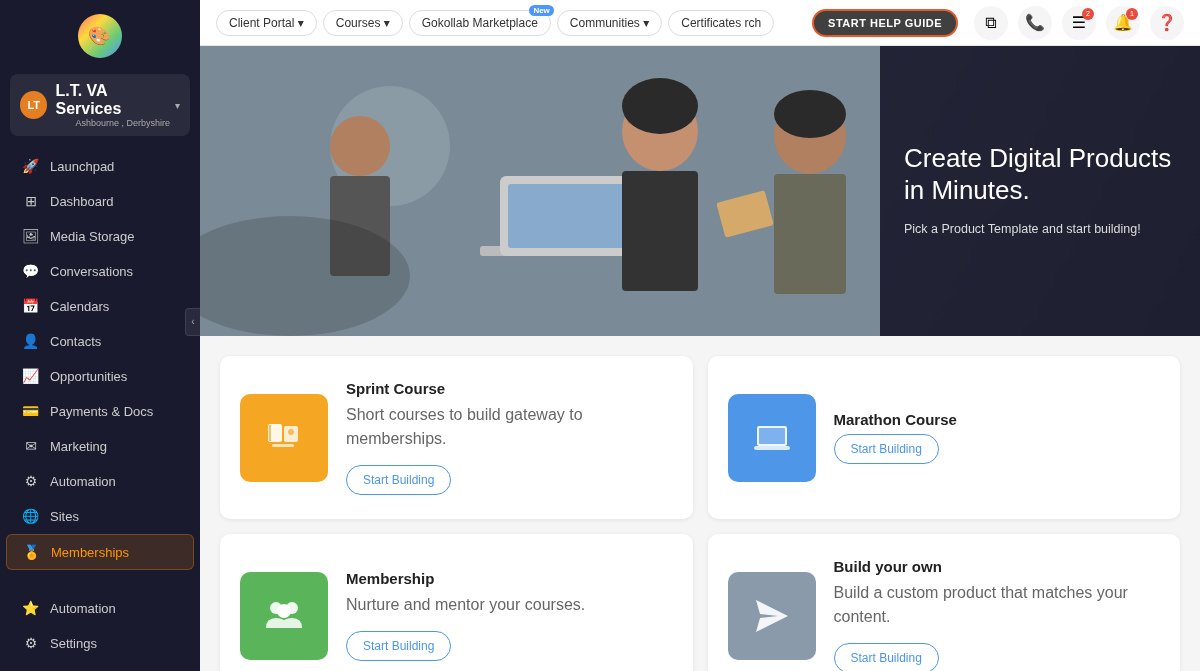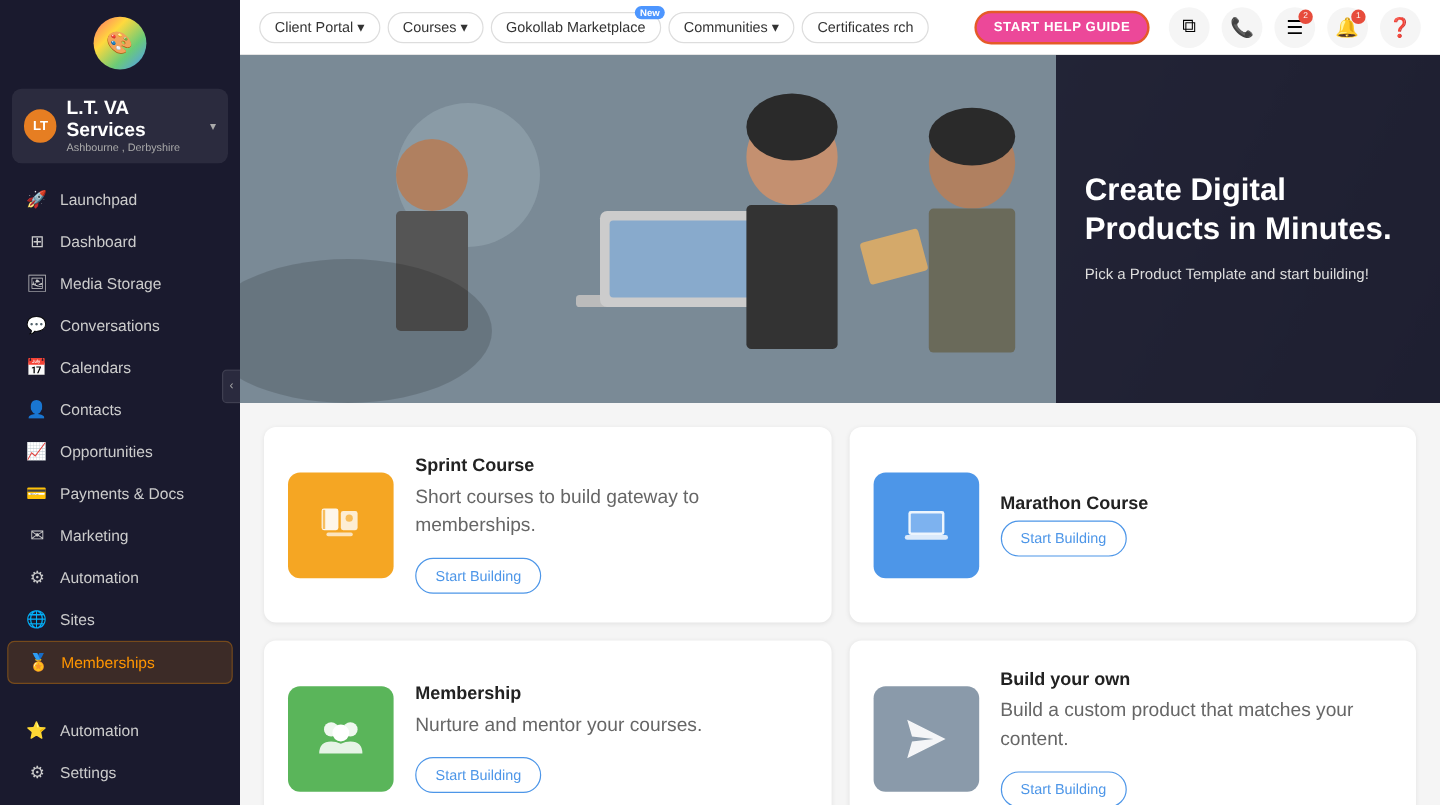--- a/index.html
+++ b/index.html
@@ -43,21 +43,21 @@
     }
     .workspace-info { display: flex; align-items: center; gap: 8px; }
     .workspace-avatar {
       width: 28px; height: 28px; border-radius: 50%;
       background: #e67e22;
       display: flex; align-items: center; justify-content: center;
       font-size: 11px; font-weight: bold; color: #fff;
     }
     .workspace-text { display: flex; flex-direction: column; }
     .workspace-name { font-size: 16px; font-weight: 600; color: #fff; }
-    .workspace-location { font-size: 9px; color: #aaa; }
+    .workspace-location { font-size: 9px; color: #aaa; margin-left: 20px; }
     .chevron-down { font-size: 10px; color: #aaa; }
 
     .sidebar-nav { flex: 1; overflow-y: auto; padding: 6px 0; }
     .sidebar-nav::-webkit-scrollbar { width: 0; }
     .nav-item {
       display: flex; align-items: center; gap: 10px;
       padding: 9px 16px;
       cursor: pointer;
       font-size: 13px;
       color: #ccc;
@@ -121,21 +121,21 @@
       background: #4d96ff;
       color: #fff;
       font-size: 8px;
       padding: 1px 4px;
       border-radius: 8px;
       font-weight: bold;
     }
     .start-help-btn {
       margin-left: auto;
       padding: 6px 14px;
-      background: #ec4899;
+      background: #404040;
       color: #fff;
       border: none;
       border-radius: 20px;
       font-size: 11px;
       font-weight: 700;
       cursor: pointer;
       text-transform: uppercase;
       letter-spacing: 0.5px;
       border: 2px solid #e55a28;
     }
@@ -191,21 +191,21 @@
       width: 32%;
       background: rgba(30,30,50,0.85);
       display: flex;
       flex-direction: column;
       justify-content: center;
       padding: 30px 24px;
       color: #fff;
     }
     .hero-title {
       font-size: 26px;
-      font-weight: 700;
+      font-weight: 400;
       line-height: 1.2;
       margin-bottom: 14px;
     }
     .hero-subtitle { font-size: 12.5px; color: #ddd; line-height: 1.5; }
 
     
     .cards-grid {
       display: grid;
       grid-template-columns: 1fr 1fr;
       gap: 15px;

